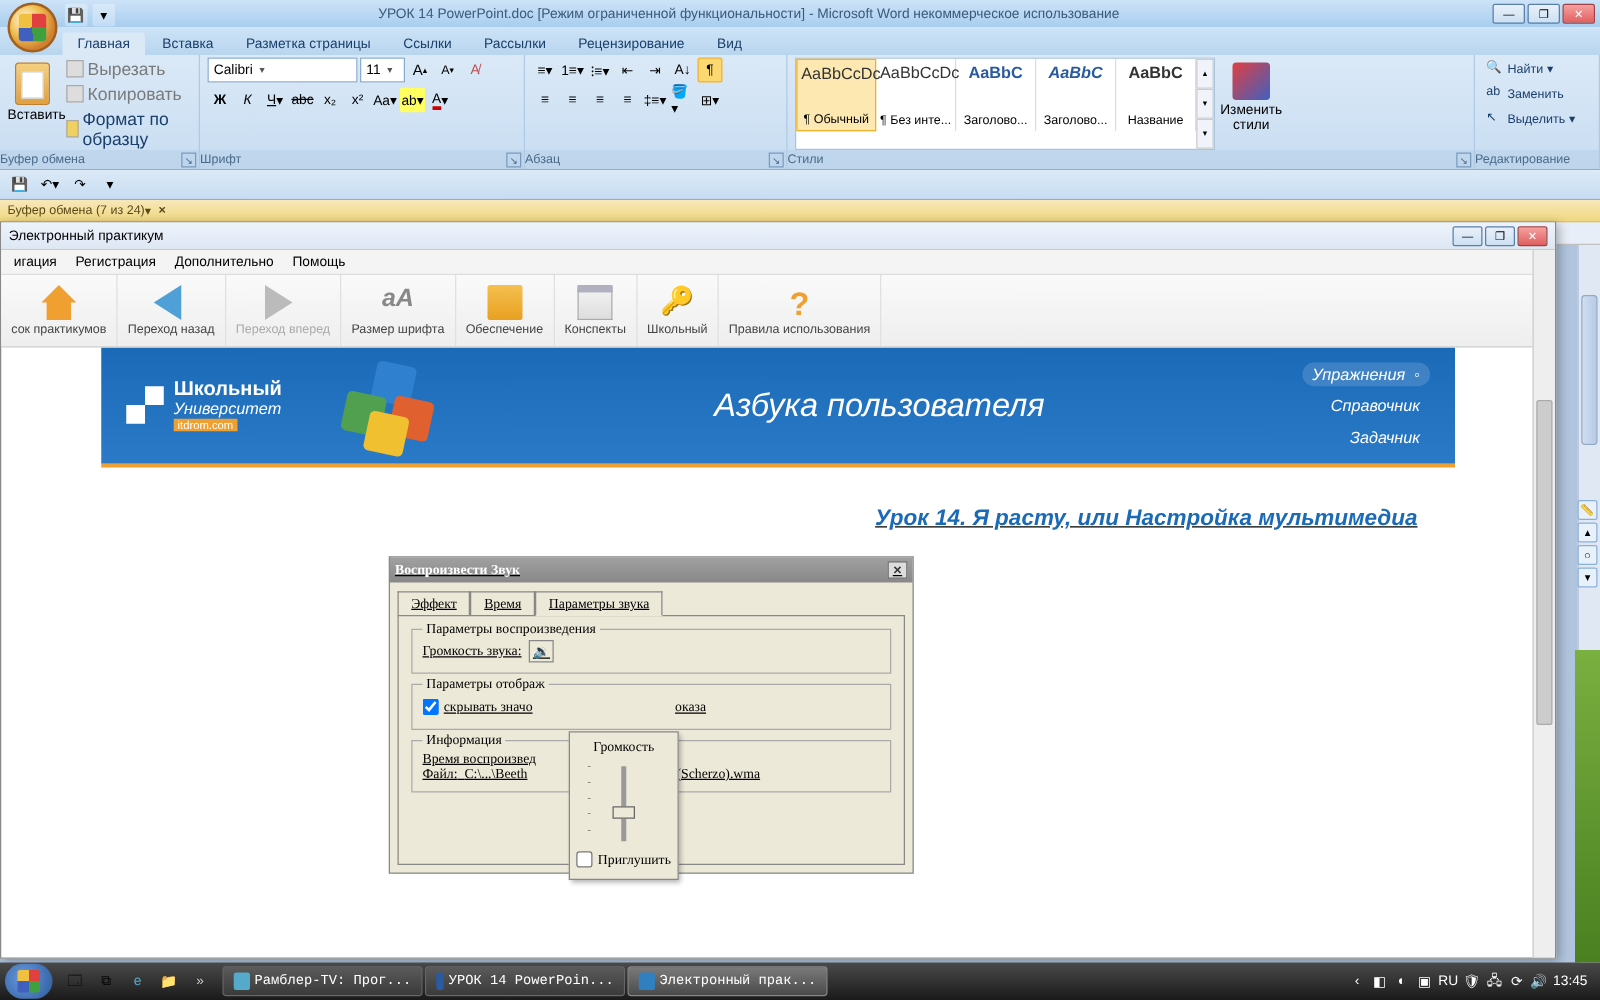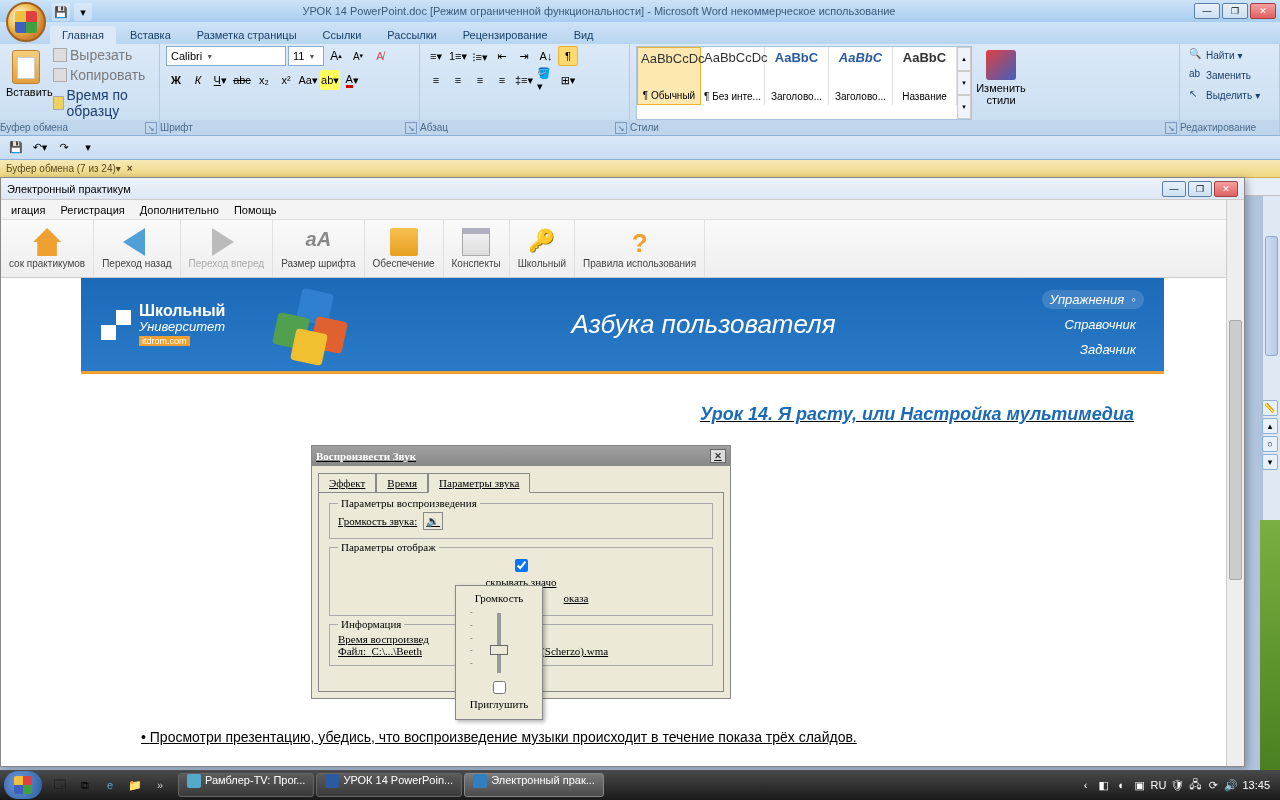--- a/index.html
+++ b/index.html
@@ -119,21 +119,21 @@
 .dlg { margin-left:200px; width:420px; border:1px solid #888; background:#ece9d8; font-family:Tahoma; font-size:11px; position:relative; }
 .dlg-title { height:20px; background:linear-gradient(#a0a0a0,#888); color:#fff; display:flex; align-items:center; padding:0 4px; font-weight:bold; }
 .dlg-title span { flex:1; }
 .dlg-close { width:16px; height:14px; background:#ddd; border:1px solid #666; color:#333; display:flex; align-items:center; justify-content:center; cursor:pointer; font-size:9px; }
 .dlg-tabs { display:flex; padding:6px 6px 0; gap:0; }
 .dlg-tab { padding:3px 10px; border:1px solid #888; background:#ece9d8; border-bottom:none; cursor:pointer; position:relative; top:1px; }
 .dlg-tab.active { background:#ece9d8; z-index:2; border-bottom:1px solid #ece9d8; }
 .dlg-body { border:1px solid #888; margin:0 6px 6px; padding:10px; background:#ece9d8; min-height:200px; position:relative; }
 .fieldset { border:1px solid #aaa; padding:8px; margin-bottom:8px; position:relative; }
 .fieldset .legend { position:absolute; top:-7px; left:8px; background:#ece9d8; padding:0 3px; font-size:11px; }
-.chk { display:flex; align-items:center; gap:4px; margin:3px 0;flex-direction:column; }
+.chk { display:flex; align-items:center; gap:4px; margin:3px 0; }
 .chk input { width:13px; height:13px; }
 .spk-btn { width:20px; height:18px; border:1px solid #888; background:#ece9d8; display:inline-flex; align-items:center; justify-content:center; cursor:pointer; }
 
 .vol-popup { position:absolute; top:92px; left:136px; width:88px; background:#ece9d8; border:1px solid #888; padding:6px; z-index:3; box-shadow:2px 2px 4px rgba(0,0,0,0.3); }
 .vol-popup .vp-title { text-align:center; margin-bottom:4px; }
 .vol-slider { height:70px; display:flex; justify-content:center; align-items:center; position:relative; }
 .vol-track { width:4px; height:60px; background:#999; position:relative; }
 .vol-thumb { position:absolute; width:18px; height:10px; background:#ece9d8; border:1px solid #666; left:-7px; top:32px; }
 .vol-ticks { position:absolute; left:8px; top:0; height:60px; display:flex; flex-direction:column; justify-content:space-between; font-size:8px; color:#666; }
 
@@ -142,21 +142,21 @@
 
 .prac-scroll { position:absolute; top:22px; right:0; width:18px; bottom:0; background:#eee; border-left:1px solid #ccc; }
 .prac-sb { position:absolute; left:2px; right:2px; top:120px; height:260px; background:#ccc; border:1px solid #aaa; border-radius:2px; }
 
 
 .taskbar { position:absolute; bottom:0; left:0; right:0; height:30px; background:linear-gradient(#4a4a4a,#1a1a1a); display:flex; align-items:center; padding:0 4px; gap:2px; }
 .start-btn { width:38px; height:28px; border-radius:14px; background:radial-gradient(circle at 40% 40%, #6a9ae0, #2a5a9a); display:flex; align-items:center; justify-content:center; cursor:pointer; }
 .start-btn::after { content:""; width:18px; height:18px; background: conic-gradient(#e04040 0 90deg,#40a040 90deg 180deg,#4060c0 180deg 270deg,#f0c040 270deg); border-radius:2px; }
 .ql { display:flex; gap:1px; margin:0 4px; }
 .ql-btn { width:24px; height:24px; display:flex; align-items:center; justify-content:center; cursor:pointer; border-radius:2px; }
-.task-btn { height:24px; padding:0 8px; background:linear-gradient(#5a5a5a,#3a3a3a); border:1px solid #666; border-radius:3px; display:flex; align-items:flex-start; gap:4px; color:#fff; font-size:11px; cursor:pointer; max-width:160px; overflow:hidden; white-space:nowrap; }
+.task-btn { height:24px; padding:0 8px; background:linear-gradient(#5a5a5a,#3a3a3a); border:1px solid #666; border-radius:3px; display:flex; align-items:center; gap:4px; color:#fff; font-size:11px; cursor:pointer; max-width:160px; overflow:hidden; white-space:nowrap;font-family:Liberation Mono, monospace; }
 .task-btn.active { background:linear-gradient(#7a7a7a,#4a4a4a); border-color:#888; }
 .task-ico { width:14px; height:14px; background:#4080c0; border-radius:2px; }
 .tray { margin-left:auto; display:flex; align-items:center; gap:4px; color:#fff; font-size:11px; padding:0 6px; }
 .tray-ico { width:14px; height:14px; cursor:pointer; display:flex; align-items:center; justify-content:center; }
 
 
 .grass { position:absolute; bottom:30px; right:0; width:20px; top:520px; background:linear-gradient(#7ab040,#4a8020); }
 </style>
 </head>
 <body>
@@ -198,21 +198,21 @@
           <div class="clip-item">
               <div class="clip-ico"></div>
               <span>Вырезать</span>
             </div>
           <div class="clip-item">
               <div class="clip-ico"></div>
               <span>Копировать</span>
             </div>
           <div class="clip-item enabled">
               <div class="clip-ico" style="background:#f0d060"></div>
-              <span>Время по образцу</span>
+              <span>Формат по образцу</span>
             </div>
         </div>
       </div>
       <div class="group-label"><span>Буфер обмена</span><div class="launcher">↘</div></div>
     </div>
 
     <div class="ribbon-group" style="width:260px">
       <div class="group-body">
           <div class="font-col">
         <div class="font-row">
@@ -482,21 +482,20 @@
                 </div>
             </div>
             <div class="chk" style="justify-content:center">
                 <input type="checkbox" style="">
                 <span>Приглушить</span>
               </div>
           </div>
         </div>
       </div>
 
-      <div class="bullet-line">• <span>Просмотри презентацию, убедись, что воспроизведение музыки происходит в течение показа трёх слайдов.</span></div>
     </div>
   </div>
   <div class="prac-scroll">
       <div class="prac-sb"></div>
     </div>
 </div>
 
 <div class="taskbar">
   <div class="start-btn"></div>
   <div class="ql">

